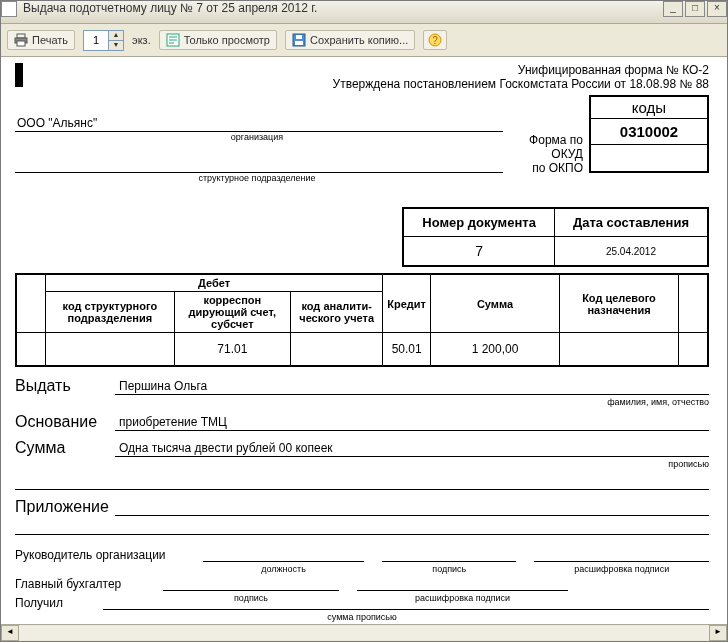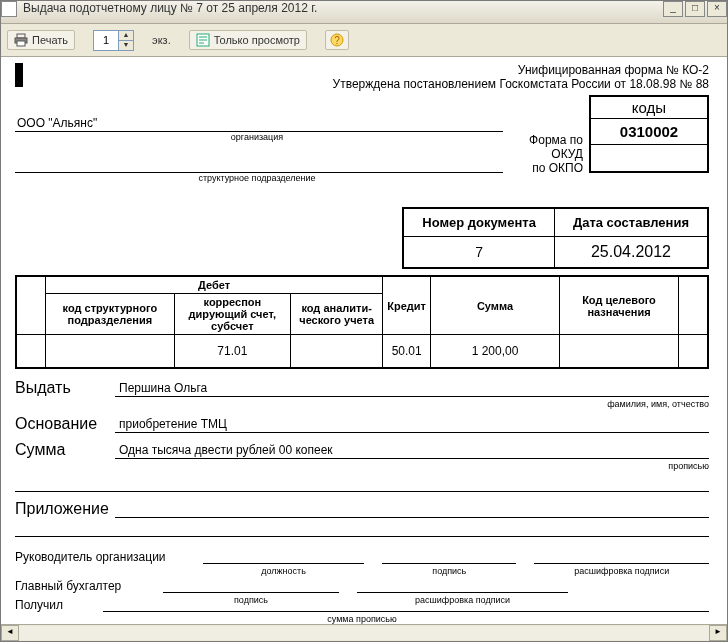--- a/index.html
+++ b/index.html
@@ -1,21 +1,21 @@
 <!DOCTYPE html>
 <html><head>
 <meta charset="utf-8">
 <style>
   html,body{margin:0;padding:0;font-family:Tahoma,Arial,sans-serif;font-size:11px;color:#000;background:#fff}
   .window{width:728px;height:642px;border:1px solid #7a7a7a;box-sizing:border-box;background:#ece9d8;display:flex;flex-direction:column}
   .titlebar{height:22px;background:linear-gradient(#f3f2ea,#ddd8c8);border-bottom:1px solid #aca899;display:flex;align-items:flex-start;padding:0 0;font-size:12px;color:#333}
   .titlebar .icon{width:14px;height:14px;border:1px solid #888;background:#fff;margin-right:6px}
   .titlebar .spacer{flex:1}
   .titlebar .ctl{width:18px;height:14px;margin-left:2px;background:#ece9d8;border:1px solid #888;font-size:10px;line-height:12px;text-align:center;color:#333}
-  .toolbar{height:28px;background:#ece9d8;border-bottom:1px solid #aca899;display:flex;align-items:center;padding:2px 6px;gap:18px;font-size:11px;color:#333}
+  .toolbar{height:28px;background:#ece9d8;border-bottom:1px solid #aca899;display:flex;align-items:center;padding:2px 6px;gap:8px;font-size:11px;color:#333}
   .tbtn{display:flex;align-items:center;padding:2px 6px;border:1px solid #c0bca8;border-radius:2px;background:#f4f2e8;gap:4px;cursor:pointer}
   .tbtn svg{width:14px;height:14px}
   .spin{display:flex;align-items:center;border:1px solid #7f9db9;background:#fff}
   .spin input{width:24px;border:0;outline:0;text-align:center;font-family:inherit;font-size:11px;padding:2px 0}
   .spin .arrows{display:flex;flex-direction:column}
   .spin .arrows div{width:14px;height:9px;background:#ece9d8;border-left:1px solid #7f9db9;font-size:7px;text-align:center;line-height:8px;cursor:pointer}
   .spin .arrows div+div{border-top:1px solid #7f9db9}
   .content{flex:1;overflow:auto;background:#fff;padding:6px 18px 6px 14px;position:relative}
   .blackmark{position:absolute;left:14px;top:6px;width:8px;height:24px;background:#000}
   .doc{font-size:12px}
@@ -77,20 +77,28 @@
       </div>
     </div>
     <span>экз.</span>
     <div class="tbtn">
       <svg viewBox="0 0 14 14">
           <rect x="1" y="1" width="12" height="12" fill="#fff" stroke="#2a7"></rect>
           <path d="M3 4h8M3 7h8M3 10h5" stroke="#2a7"></path>
         </svg>
       <span>Только просмотр</span>
     </div>
+    <div class="tbtn">
+      <svg viewBox="0 0 14 14">
+          <rect x="1" y="1" width="12" height="12" fill="#4a90d9" stroke="#2c5a8a"></rect>
+          <rect x="3" y="8" width="8" height="4" fill="#fff"></rect>
+          <rect x="4" y="2" width="6" height="4" fill="#fff"></rect>
+        </svg>
+      <span>Сохранить копию...</span>
+    </div>
     <div class="tbtn" style="padding:2px 4px">
       <svg viewBox="0 0 14 14">
           <circle cx="7" cy="7" r="6" fill="#ffd966" stroke="#c90"></circle>
           <text x="7" y="11" text-anchor="middle" font-size="10" fill="#a60">?</text>
         </svg>
     </div>
   </div>
 
   <div class="content">
     <div class="blackmark"></div>
@@ -131,21 +139,21 @@
 
       <div style="display:flex;align-items:center;margin-top:18px">
         <table class="hdrtable">
           <tbody>
               <tr>
             <th>Номер документа</th>
             <th>Дата составления</th>
           </tr>
           <tr>
             <td class="center" style="font-size:14px">7</td>
-            <td class="center" style="font-size:16px">25.04.2012</td>
+            <td class="center" style="font-size:10px">25.04.2012</td>
           </tr>
         </tbody>
           </table>
       </div>
 
       <table class="maingrid">
         <tbody>
             <tr>
           <th rowspan="2" style="width:20px;border-right:0"></th>
           <th colspan="3">Дебет</th>

